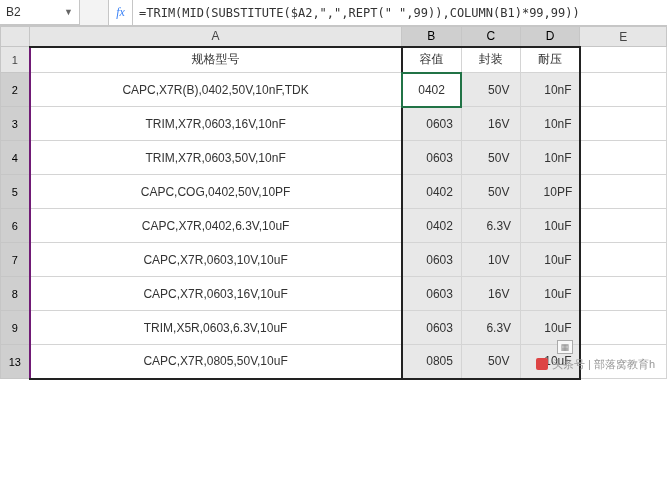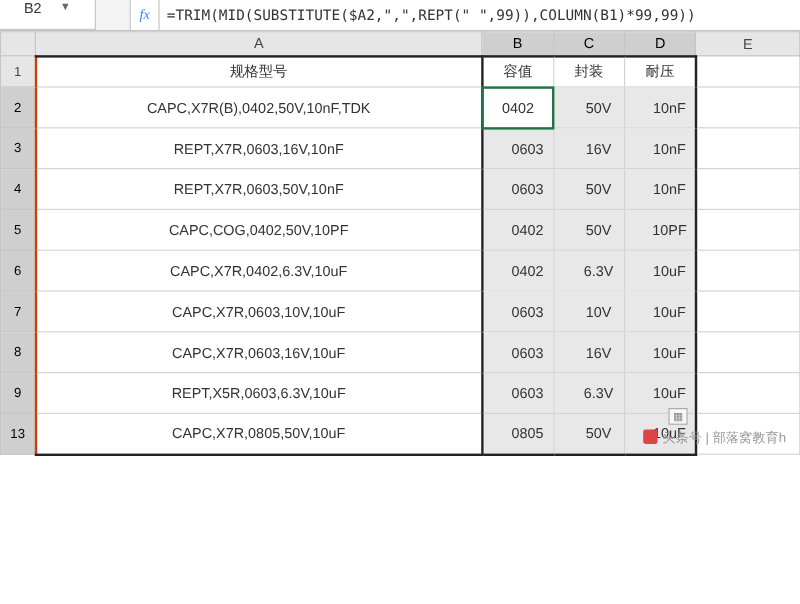--- a/index.html
+++ b/index.html
@@ -14,21 +14,22 @@
   .formula-bar {
     display: flex;
     align-items: stretch;
     height: 26px;
     border-bottom: 1px solid #c6c6c6;
     background: #f3f3f3;
   }
   .name-box {
     width: 80px;
     display: flex;
-    padding: 0 20px;
+    align-items: center;
+    padding: 0 6px;
     background: #fff;
     border: 1px solid #c6c6c6;
     border-top: none;
     border-left: none;
     justify-content: space-between;
   }
   .name-box .dd { color: #666; font-size: 9px; }
   .fx-sep { width: 28px; }
   .fx-btn {
     width: 24px;
@@ -78,21 +79,21 @@
     background: #fff;
     height: 34px;
     padding: 0 4px;
     overflow: hidden;
     white-space: nowrap;
   }
   .col-A { width: 385px; }
   .col-B, .col-C, .col-D { width: 60px; }
   .col-E { width: 92px; }
   tr.hdr-row td { height: 26px; font-weight: normal; }
-  td.thick-l { border-left: 2px solid #c2410c; margin-top: 24px; }
+  td.thick-l { border-left: 2px solid #701a75; margin-top: 24px; }
   td.thick-r { border-right: 2px solid #222; }
   td.thick-t { border-top: 2px solid #222; }
   td.thick-b { border-bottom: 2px solid #222; }
   td.sel-cell {
     outline: 2px solid #217346;
     outline-offset: -1px;
     background: #fff;
   }
   td.range-cell { background: #e8e8e8; padding-left: 20px; }
   th.row-hdr { font-size: 11px; }
@@ -167,29 +168,29 @@
   <tr>
     <th class="row-hdr sel">2</th>
     <td class="thick-l thick-r">CAPC,X7R(B),0402,50V,10nF,TDK</td>
     <td class="sel-cell">0402</td>
     <td class="range-cell">50V</td>
     <td class="range-cell thick-r">10nF</td>
     <td></td>
   </tr>
   <tr>
     <th class="row-hdr sel">3</th>
-    <td class="thick-l thick-r">REPT,X7R,0603,16V,10nF</td>
+    <td class="thick-l thick-r">TRIM,X7R,0603,16V,10nF</td>
     <td class="range-cell">0603</td>
     <td class="range-cell">16V</td>
     <td class="range-cell thick-r">10nF</td>
     <td></td>
   </tr>
   <tr>
     <th class="row-hdr sel">4</th>
-    <td class="thick-l thick-r">REPT,X7R,0603,50V,10nF</td>
+    <td class="thick-l thick-r">TRIM,X7R,0603,50V,10nF</td>
     <td class="range-cell">0603</td>
     <td class="range-cell">50V</td>
     <td class="range-cell thick-r">10nF</td>
     <td></td>
   </tr>
   <tr>
     <th class="row-hdr sel">5</th>
     <td class="thick-l thick-r">CAPC,COG,0402,50V,10PF</td>
     <td class="range-cell">0402</td>
     <td class="range-cell">50V</td>
@@ -215,21 +216,21 @@
   <tr>
     <th class="row-hdr sel">8</th>
     <td class="thick-l thick-r">CAPC,X7R,0603,16V,10uF</td>
     <td class="range-cell">0603</td>
     <td class="range-cell">16V</td>
     <td class="range-cell thick-r">10uF</td>
     <td></td>
   </tr>
   <tr>
     <th class="row-hdr sel">9</th>
-    <td class="thick-l thick-r">REPT,X5R,0603,6.3V,10uF</td>
+    <td class="thick-l thick-r">TRIM,X5R,0603,6.3V,10uF</td>
     <td class="range-cell">0603</td>
     <td class="range-cell">6.3V</td>
     <td class="range-cell thick-r">10uF</td>
     <td></td>
   </tr>
   <tr>
     <th class="row-hdr sel">13</th>
     <td class="thick-l thick-r thick-b">CAPC,X7R,0805,50V,10uF</td>
     <td class="range-cell thick-b">0805</td>
     <td class="range-cell thick-b">50V</td>

